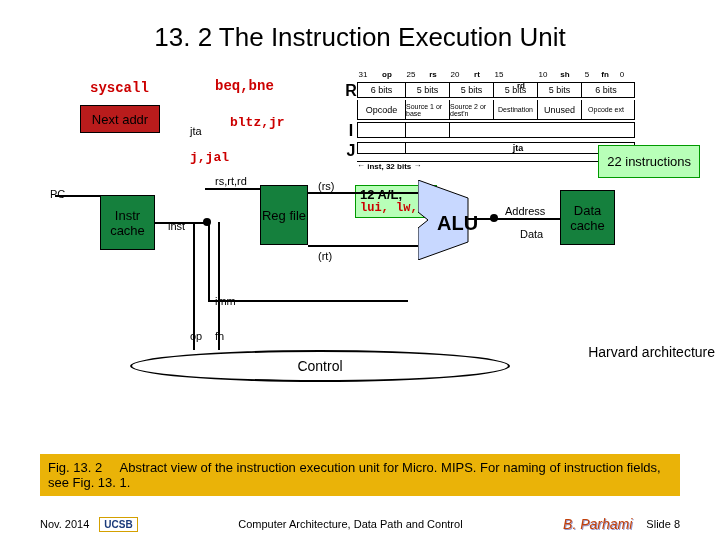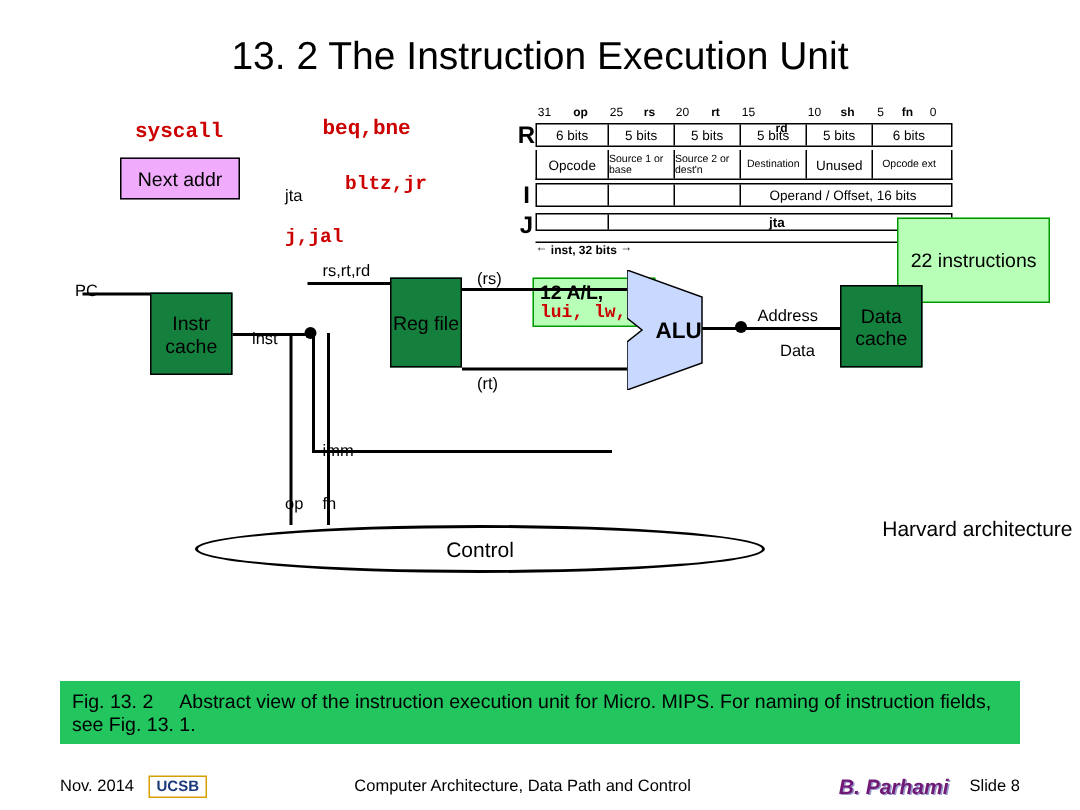--- a/index.html
+++ b/index.html
@@ -2,37 +2,37 @@
 <html><head>
 <meta charset="utf-8">
 <style>
   * { box-sizing: border-box; margin: 0; padding: 0; }
   body { width: 720px; height: 540px; background: #fff; font-family: Arial, sans-serif; position: relative; overflow: hidden; }
   .title { font-size: 26px; text-align: center; padding-top: 22px; }
   .diagram { position: absolute; top: 70px; left: 60px; width: 600px; height: 330px; }
   .abs { position: absolute; }
   .box { border: 1px solid #000; text-align: center; display: flex; align-items: center; justify-content: center; font-size: 13px; }
   .pink { background: #15803d; }
-  .palepink { background: #f0abfc; }
-  .greenhl { background: #b8ffb8; border: 1px solid #090; padding: 20px 8px; font-size: 13px; }
+  .palepink { background: #b91c1c; }
+  .greenhl { background: #b8ffb8; border: 1px solid #090; padding: 8px 8px; font-size: 13px; }
   .redtxt { color: #cc0000; font-family: "Courier New", monospace; font-weight: bold; }
   .small { font-size: 11px; }
   .encoding { border: 1px solid #000; font-size: 9px; }
   .encrow { display: flex; height: 16px; }
   .encseg { border-right: 1px solid #000; display: flex; align-items: center; justify-content: center; }
   .encseg:last-child { border-right: none; }
   .header-row { display: flex; font-size: 8px; height: 12px; }
   .header-seg { text-align: center; }
   .enclabel { font-weight: bold; width: 12px; display: flex; align-items: center; justify-content: center; }
   .control-ellipse { border: 2px solid #000; border-radius: 50%; background: #fff; display: flex; align-items: center; justify-content: center; font-size: 14px; }
   .line { background: #000; }
-  .caption-box { position: absolute; bottom: 44px; left: 40px; width: 640px; padding: 6px 8px; background: #22c55e; font-size: 13px; }
+  .caption-box { position: absolute; bottom: 44px; left: 40px; width: 640px; padding: 6px 8px; background: #eab308; font-size: 13px; }
   .footer-row { position: absolute; bottom: 8px; left: 40px; width: 640px; display: flex; align-items: center; justify-content: space-between; font-size: 11px; }
   .ucsb { font-weight: bold; color: #1a3a7a; border: 1px solid #d4a000; padding: 1px 4px; font-size: 10px; }
-  .parhami { color: #701a75; font-style: italic; font-weight: bold; font-size: 14px; text-shadow: 1px 1px 0 #99c; }
+  .parhami { color: #c2410c; font-style: italic; font-weight: normal; font-size: 14px; text-shadow: 1px 1px 0 #99c; }
 </style>
 </head>
 <body>
 
 <div class="title">13. 2  The Instruction Execution Unit</div>
 
 <div class="diagram">
 
   <span class="abs redtxt" style="left:30px; top:10px; font-size:14px;">syscall</span>
   <span class="abs redtxt" style="left:155px; top:8px; font-size:14px;">beq,bne</span>
@@ -87,21 +87,20 @@
         <div class="encseg" style="width:48px; font-size:7px;">Opcode ext</div>
       </div>
     </div>
 
     <div style="display:flex; margin-top:2px;">
       <div class="enclabel">I</div>
       <div class="encoding encrow" style="flex:1;">
         <div class="encseg" style="width:48px;"></div>
         <div class="encseg" style="width:44px;"></div>
         <div class="encseg" style="width:44px;"></div>
-        <div class="encseg" style="width:136px;">Operand / Offset, 16 bits</div>
       </div>
     </div>
 
     <div style="display:flex; margin-top:2px;">
       <div class="enclabel">J</div>
       <div class="encoding encrow" style="flex:1; height:12px;">
         <div class="encseg" style="width:48px;"></div>
         <div class="encseg" style="width:224px; font-weight:bold;">jta</div>
       </div>
     </div>
@@ -134,21 +133,21 @@
   <span class="abs small" style="left:258px; top:180px;">(rt)</span>
 
   <div class="abs greenhl" style="left:295px; top:115px; padding:2px 4px; line-height:1.1;">
     <div style="font-weight:bold; color:#000;">12 A/L,</div>
     <div class="redtxt" style="font-size:12px;">lui, lw,sw</div>
   </div>
 
   <svg class="abs" style="left:358px; top:110px;" width="60" height="80">
     <polygon points="0,0 50,18 50,62 0,80 0,48 10,40 0,32" fill="#c8d8ff" stroke="#000" stroke-width="1"></polygon>
   </svg>
-  <span class="abs" style="left:377px; top:142px; font-size:15px; font-weight:bold;">ALU</span>
+  <span class="abs" style="left:377px; top:142px; font-size:20px; font-weight:bold;">ALU</span>
 
   <span class="abs small" style="left:445px; top:135px;">Address</span>
   <span class="abs small" style="left:460px; top:158px;">Data</span>
 
   <div class="abs box pink" style="left:500px; top:120px; width:55px; height:55px; flex-direction:column;">
     <span>Data cache</span>
   </div>
 
   <span class="abs small" style="left:155px; top:225px;">imm</span>
 

